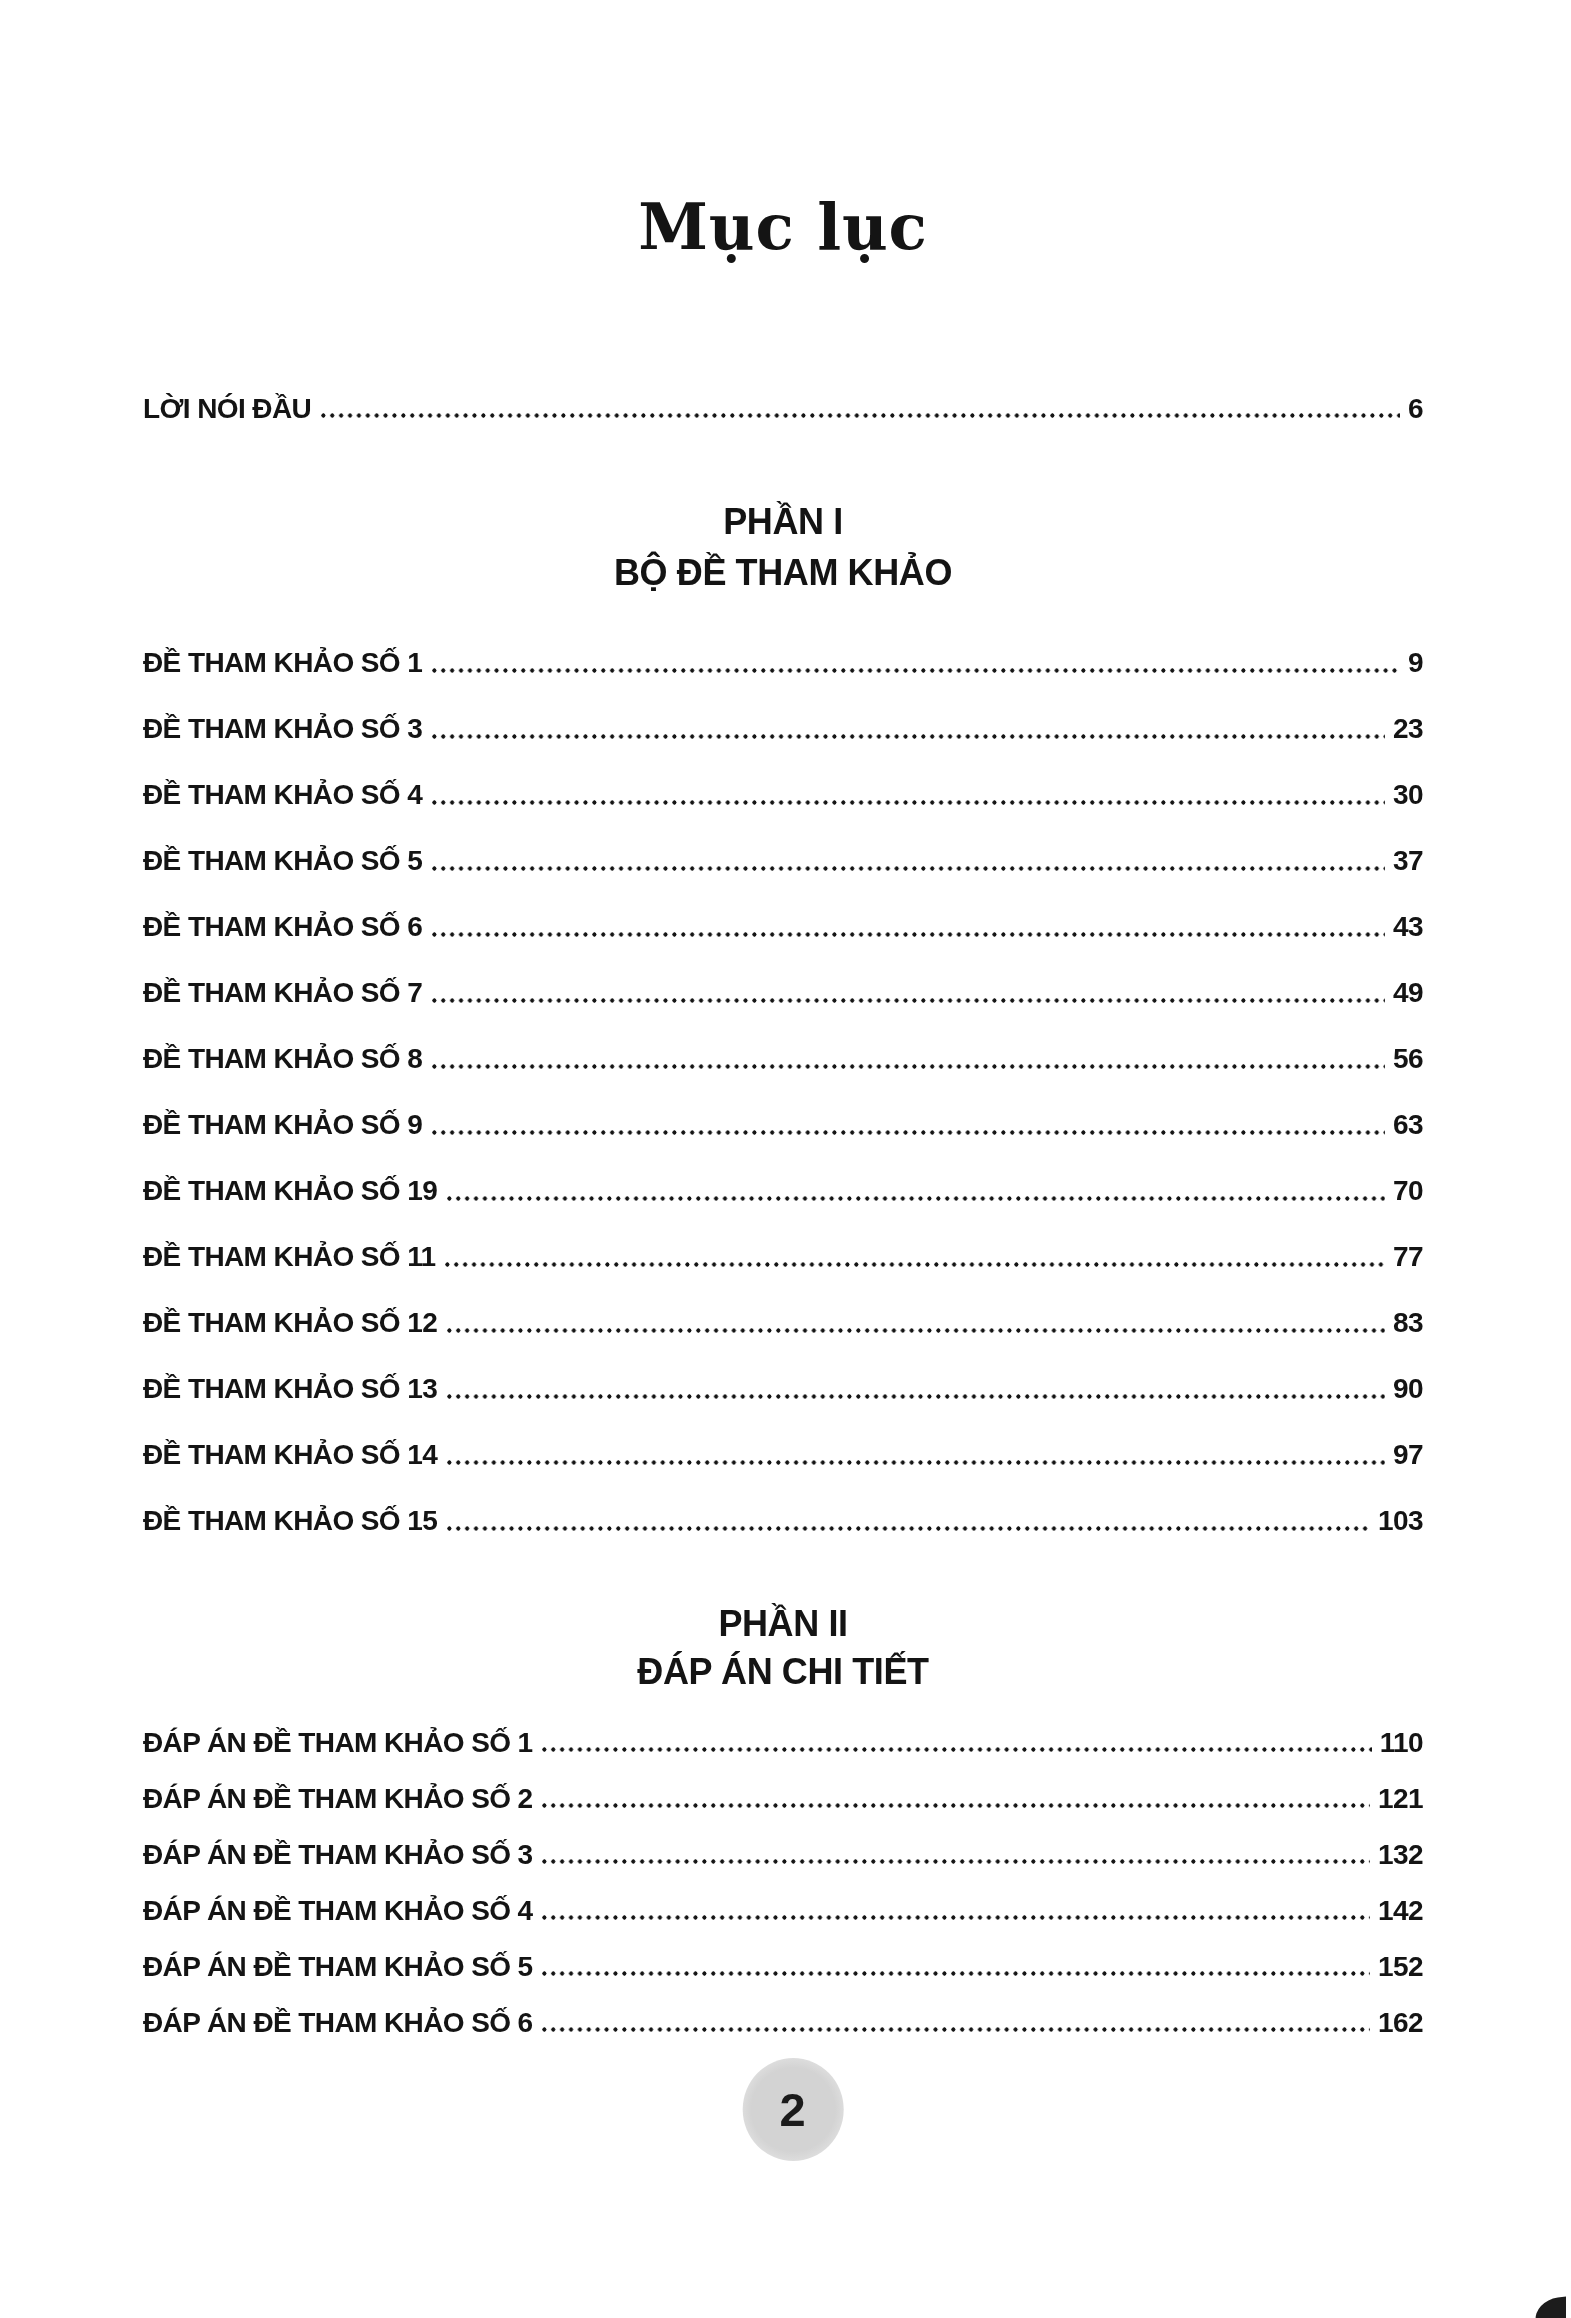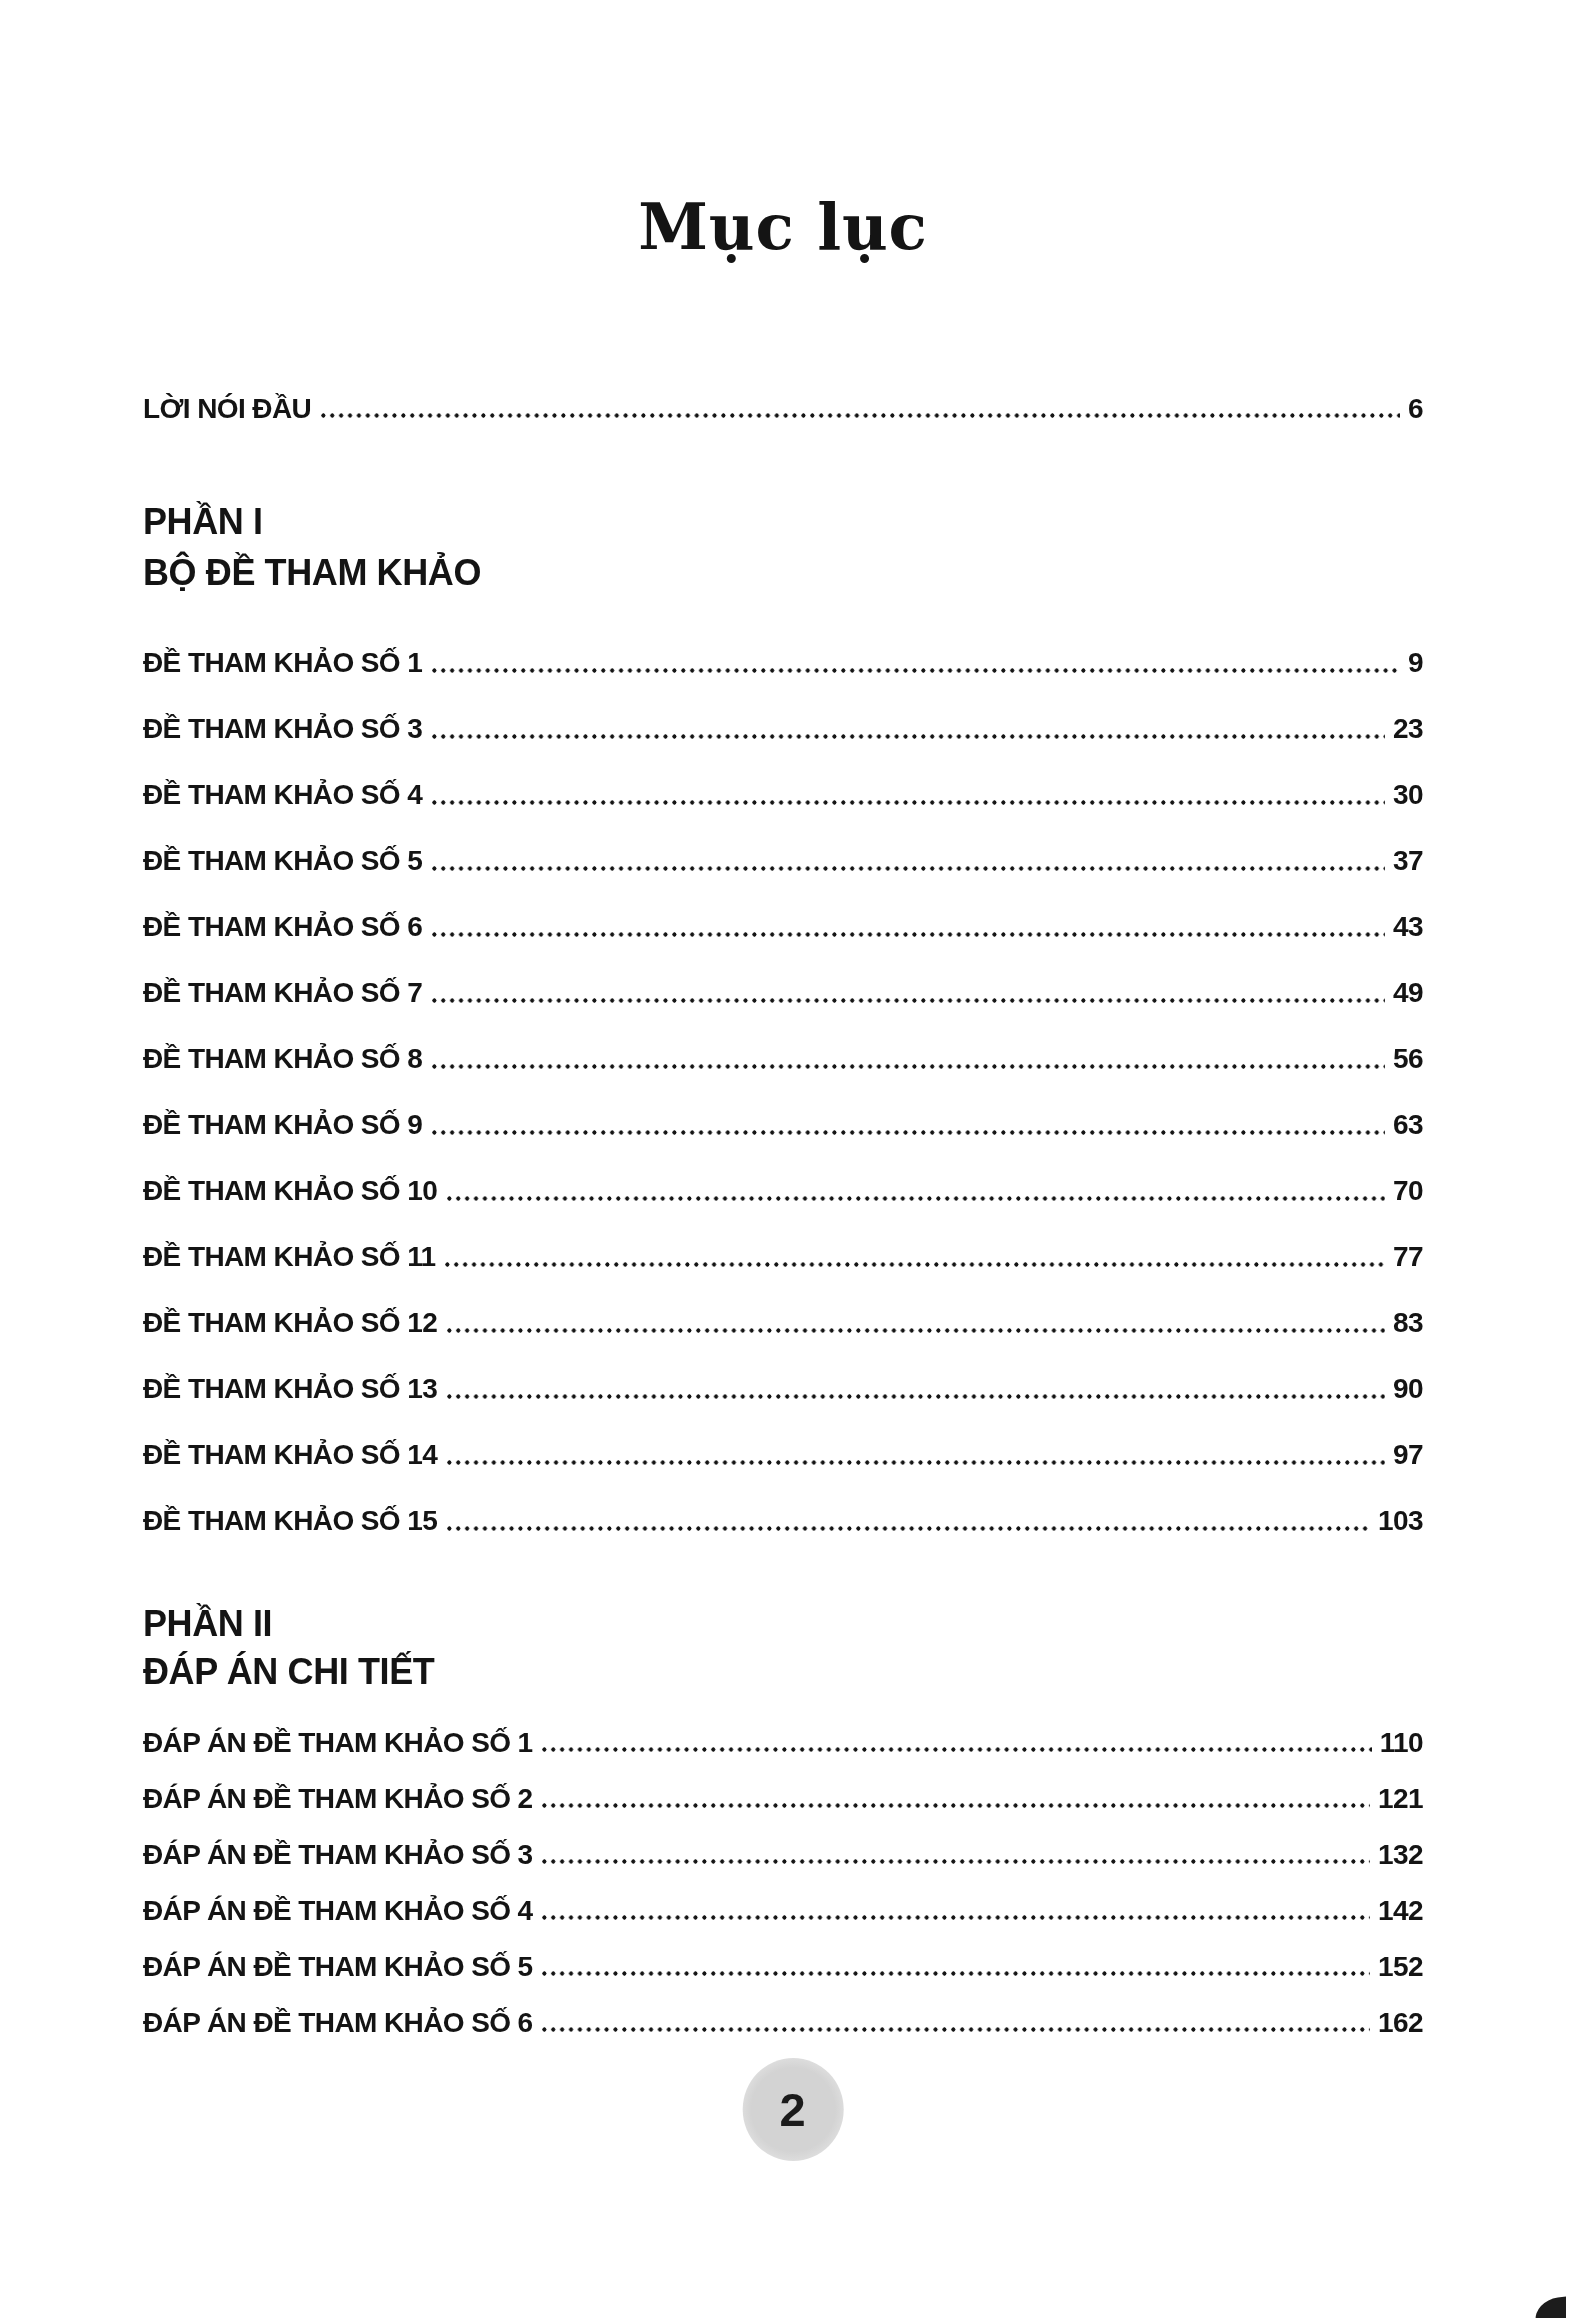--- a/index.html
+++ b/index.html
@@ -49,21 +49,21 @@
     background-image: radial-gradient(circle at 2.4px 2.4px, var(--ink, #141414) 1.8px, rgba(0,0,0,0) 2.3px);
     background-size: 8.9px 4.8px;
     background-repeat: repeat-x;
     background-position: left bottom;
   }
   .toc-row .pageno { flex: none; }
 
   .intro-row { margin-top: 119px; height: 47px; padding-bottom: 6.4px; }
 
   .section-heading {
-    text-align: left;
+    text-align: center;
     font-weight: bold;
     font-size: 36px;
     line-height: 43px;
     letter-spacing: -0.4px;
   }
   .part1-heading { margin-top: 69px; }
   .part1-subheading { margin-top: 8px; }
   .part1-list { margin-top: 32px; }
 
   .part2-heading { margin-top: 52px; }
@@ -160,21 +160,21 @@
         <span class="pageno">56</span>
       </div>
 
       <div class="toc-row">
         <span class="label">ĐỀ THAM KHẢO SỐ 9</span>
         <span class="dots"></span>
         <span class="pageno">63</span>
       </div>
 
       <div class="toc-row">
-        <span class="label">ĐỀ THAM KHẢO SỐ 10</span>
+        <span class="label">ĐỀ THAM KHẢO SỐ 19</span>
         <span class="dots"></span>
         <span class="pageno">70</span>
       </div>
 
       <div class="toc-row">
         <span class="label">ĐỀ THAM KHẢO SỐ 11</span>
         <span class="dots"></span>
         <span class="pageno">77</span>
       </div>
 

